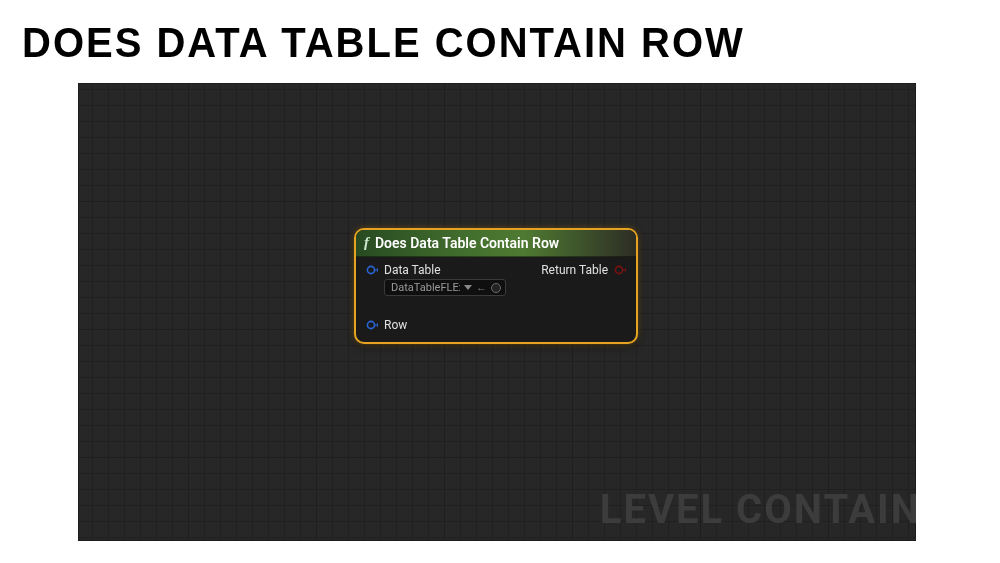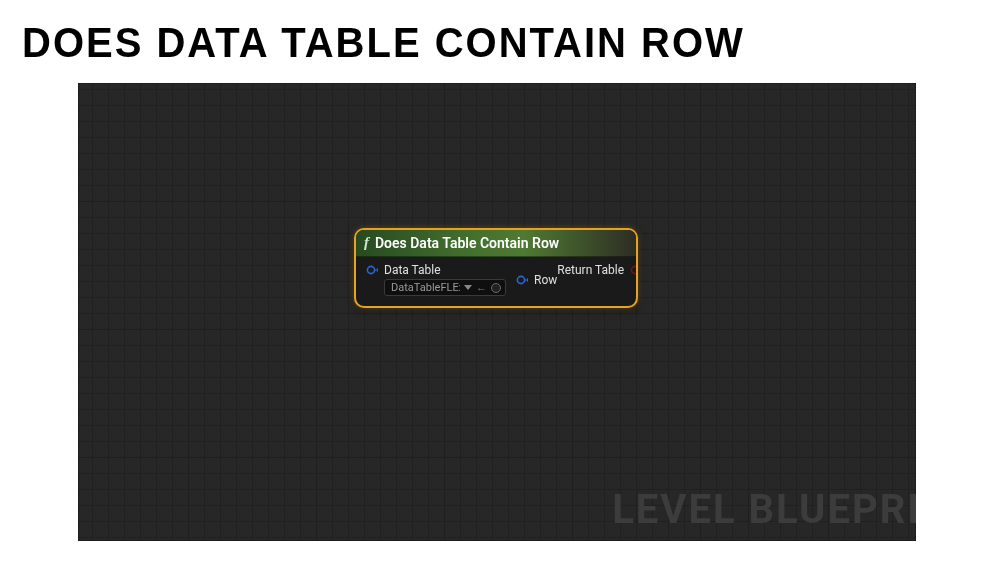--- a/index.html
+++ b/index.html
@@ -98,22 +98,22 @@
   }
 
   .pin-row {
     display: flex;
     justify-content: space-between;
     align-items: flex-start;
   }
 
   .pin-left-col {
     display: flex;
-    flex-direction: row;
-    gap: 10px;
+    flex-direction: column;
+    gap: 22px;
   }
 
   .pin-item {
     display: flex;
     align-items: center;
     gap: 6px;
   }
   .pin-item.output {
     flex-direction: row-reverse;
   }
@@ -183,21 +183,21 @@
   }
 
 </style>
 </head>
 <body>
 
 <div class="page-title">DOES DATA TABLE CONTAIN ROW</div>
 
 <div class="graph-area">
 
-  <div class="watermark">LEVEL BLUEPRI</div>
+  <div class="watermark">LEVEL CONTAIN</div>
 
   <div class="bp-node">
 
     <div class="bp-node-header">
       <span class="fn-icon">f</span>
       <span class="bp-node-title">Does Data Table Contain Row</span>
     </div>
 
     <div class="bp-node-body">
       <div class="pin-row">

